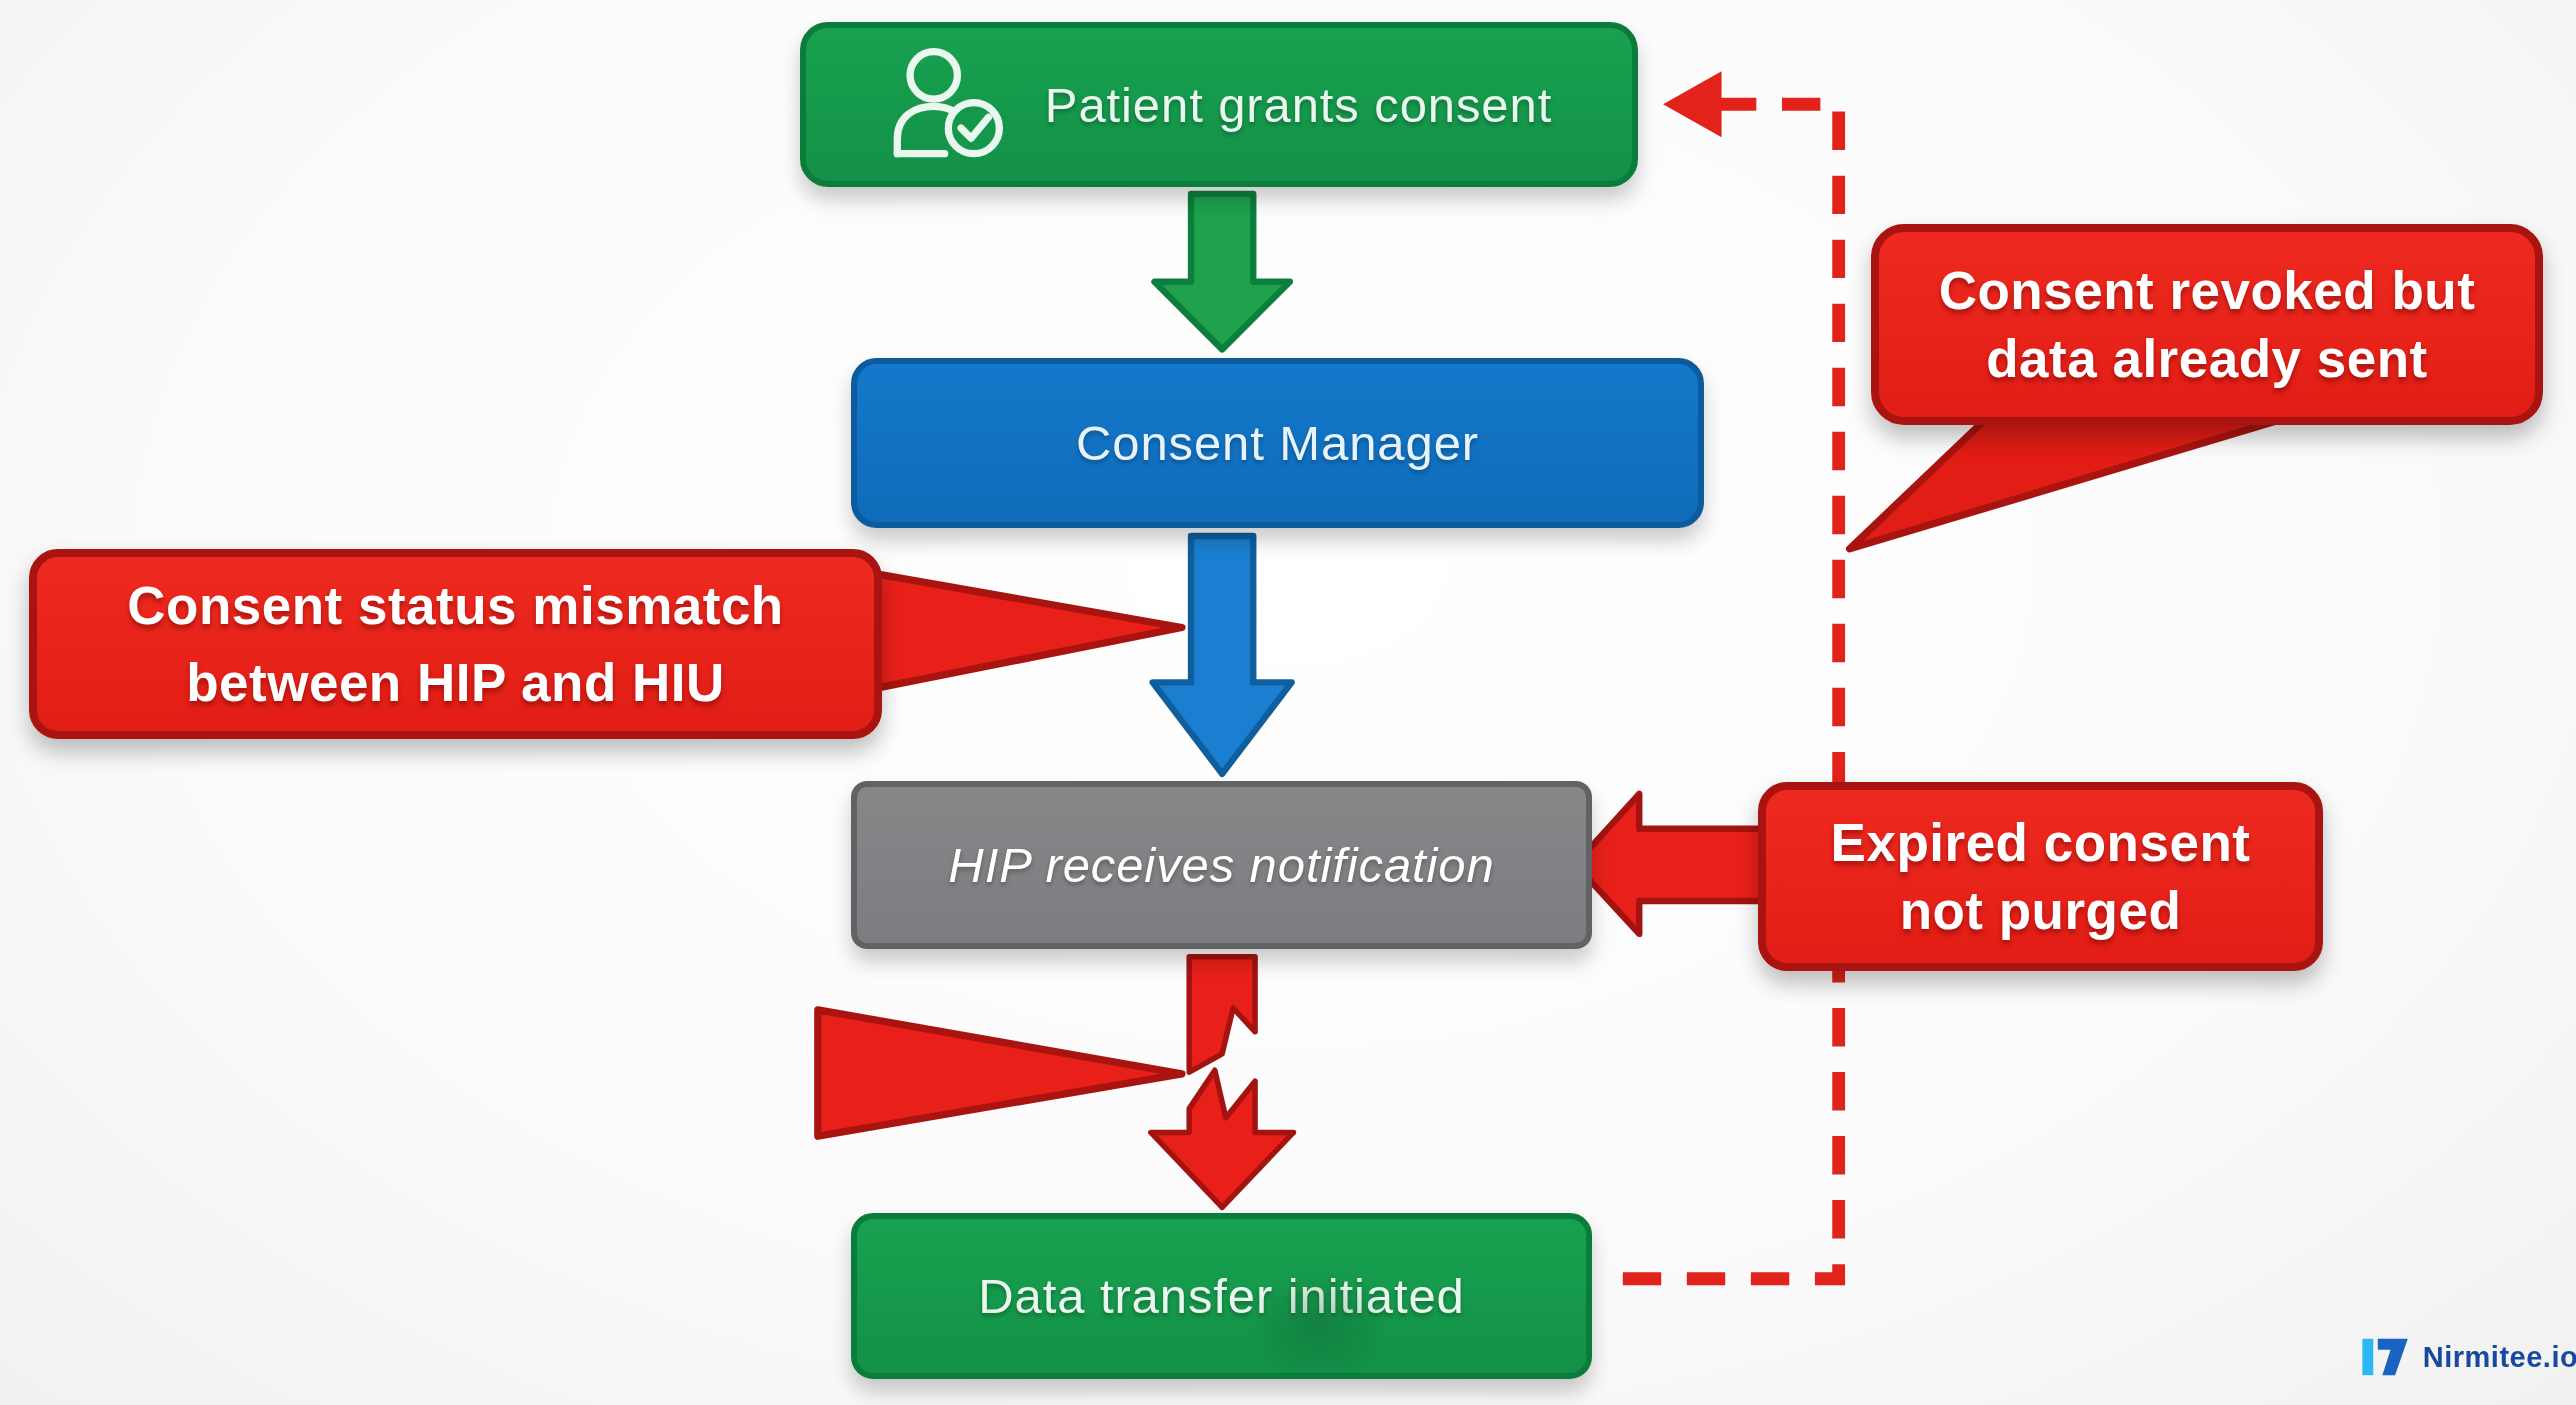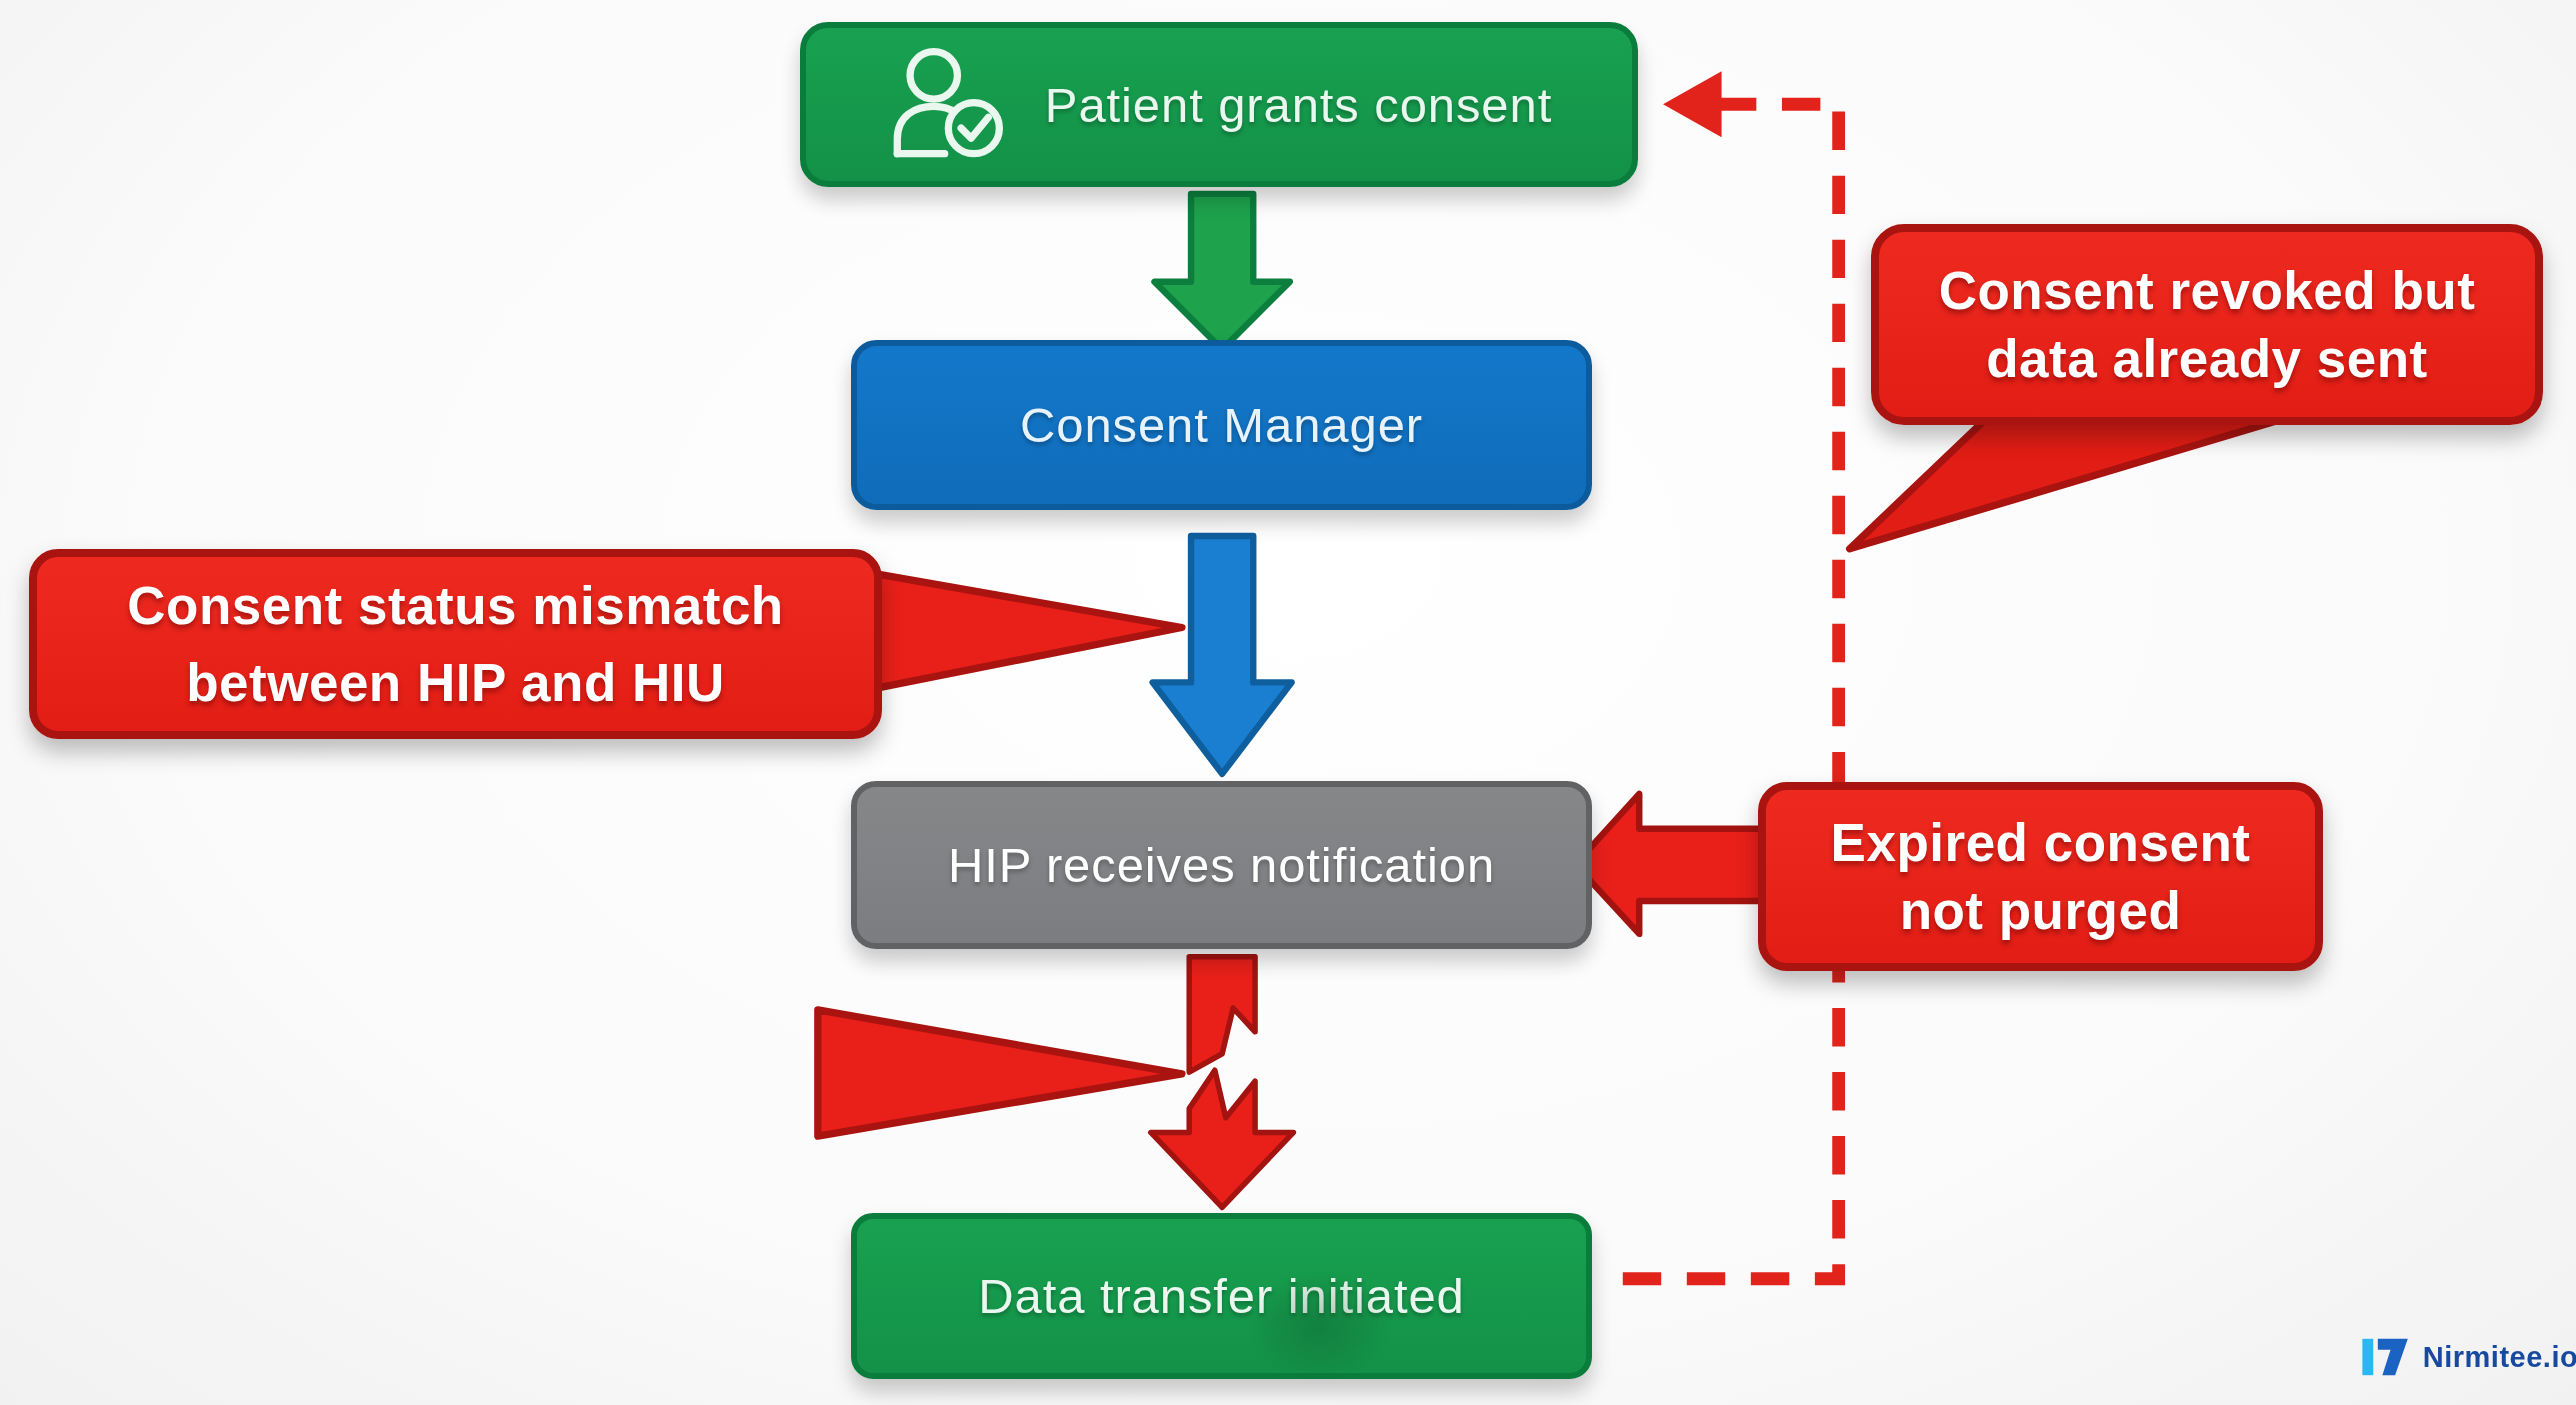--- a/index.html
+++ b/index.html
@@ -23,21 +23,21 @@
     text-shadow:0 2.7px 4.6px rgba(0,0,0,0.28);
     white-space:nowrap;
   }
   .node-green{background:linear-gradient(180deg,#18a150 0%,#139148 100%);
     border:6.4px solid #0a7c3c;border-radius:22px;}
   .node-green .node-label{color:#e9f7ee;}
   .node-blue{background:linear-gradient(180deg,#1478ca 0%,#0f6cba 100%);
     border:6.4px solid #0c5b9c;border-radius:25.6px;}
   .node-blue .node-label{color:#e6f3fc;}
   .node-gray{background:linear-gradient(180deg,#868789 0%,#7c7d80 100%);
-    border:6.4px solid #616264;border-radius:25px;}
+    border:6.4px solid #616264;border-radius:16px;font-style:italic;}
   .node-gray .node-label{color:#ffffff;}
 
   .callout{
     position:absolute;
     display:flex;flex-direction:column;align-items:center;justify-content:center;
     box-sizing:border-box;
     background:linear-gradient(180deg,#ee2a20 0%,#e21d15 100%);
     border:8.2px solid #aa1410;border-radius:29px;
     box-shadow:0 12.8px 22px rgba(0,0,0,0.25);
   }
@@ -92,21 +92,21 @@
     <svg width="121" height="113" viewBox="0 0 132 124">
       <circle cx="52" cy="30" r="26" fill="none" stroke="#eaf7ee" stroke-width="8"></circle>
       <path d="M12 116 V100 C12 74 32 64 52 64 C70 64 88 74 92 92" fill="none" stroke="#eaf7ee" stroke-width="8" stroke-linecap="round"></path>
       <path d="M12 116 H64" fill="none" stroke="#eaf7ee" stroke-width="8" stroke-linecap="round"></path>
       <circle cx="96" cy="88" r="28" fill="#15984b" stroke="#eaf7ee" stroke-width="8"></circle>
       <polyline points="82,88 93,99 112,76" fill="none" stroke="#eaf7ee" stroke-width="8" stroke-linecap="round" stroke-linejoin="round"></polyline>
     </svg>
     <span class="node-label">Patient grants consent</span>
   </div>
 
-  <div class="node node-blue" style="left:851px;top:340px;width:741px;height:170px;">
+  <div class="node node-blue" style="left:851px;top:358px;width:853px;height:170px;">
     <span class="node-label">Consent Manager</span>
   </div>
 
   <div class="node node-gray" style="left:851px;top:781px;width:741px;height:168px;">
     <span class="node-label">HIP receives notification</span>
   </div>
 
   <div class="node node-green" style="left:851px;top:1213px;width:741px;height:166px;">
     <span class="node-label">Data transfer initiated</span>
   </div>

